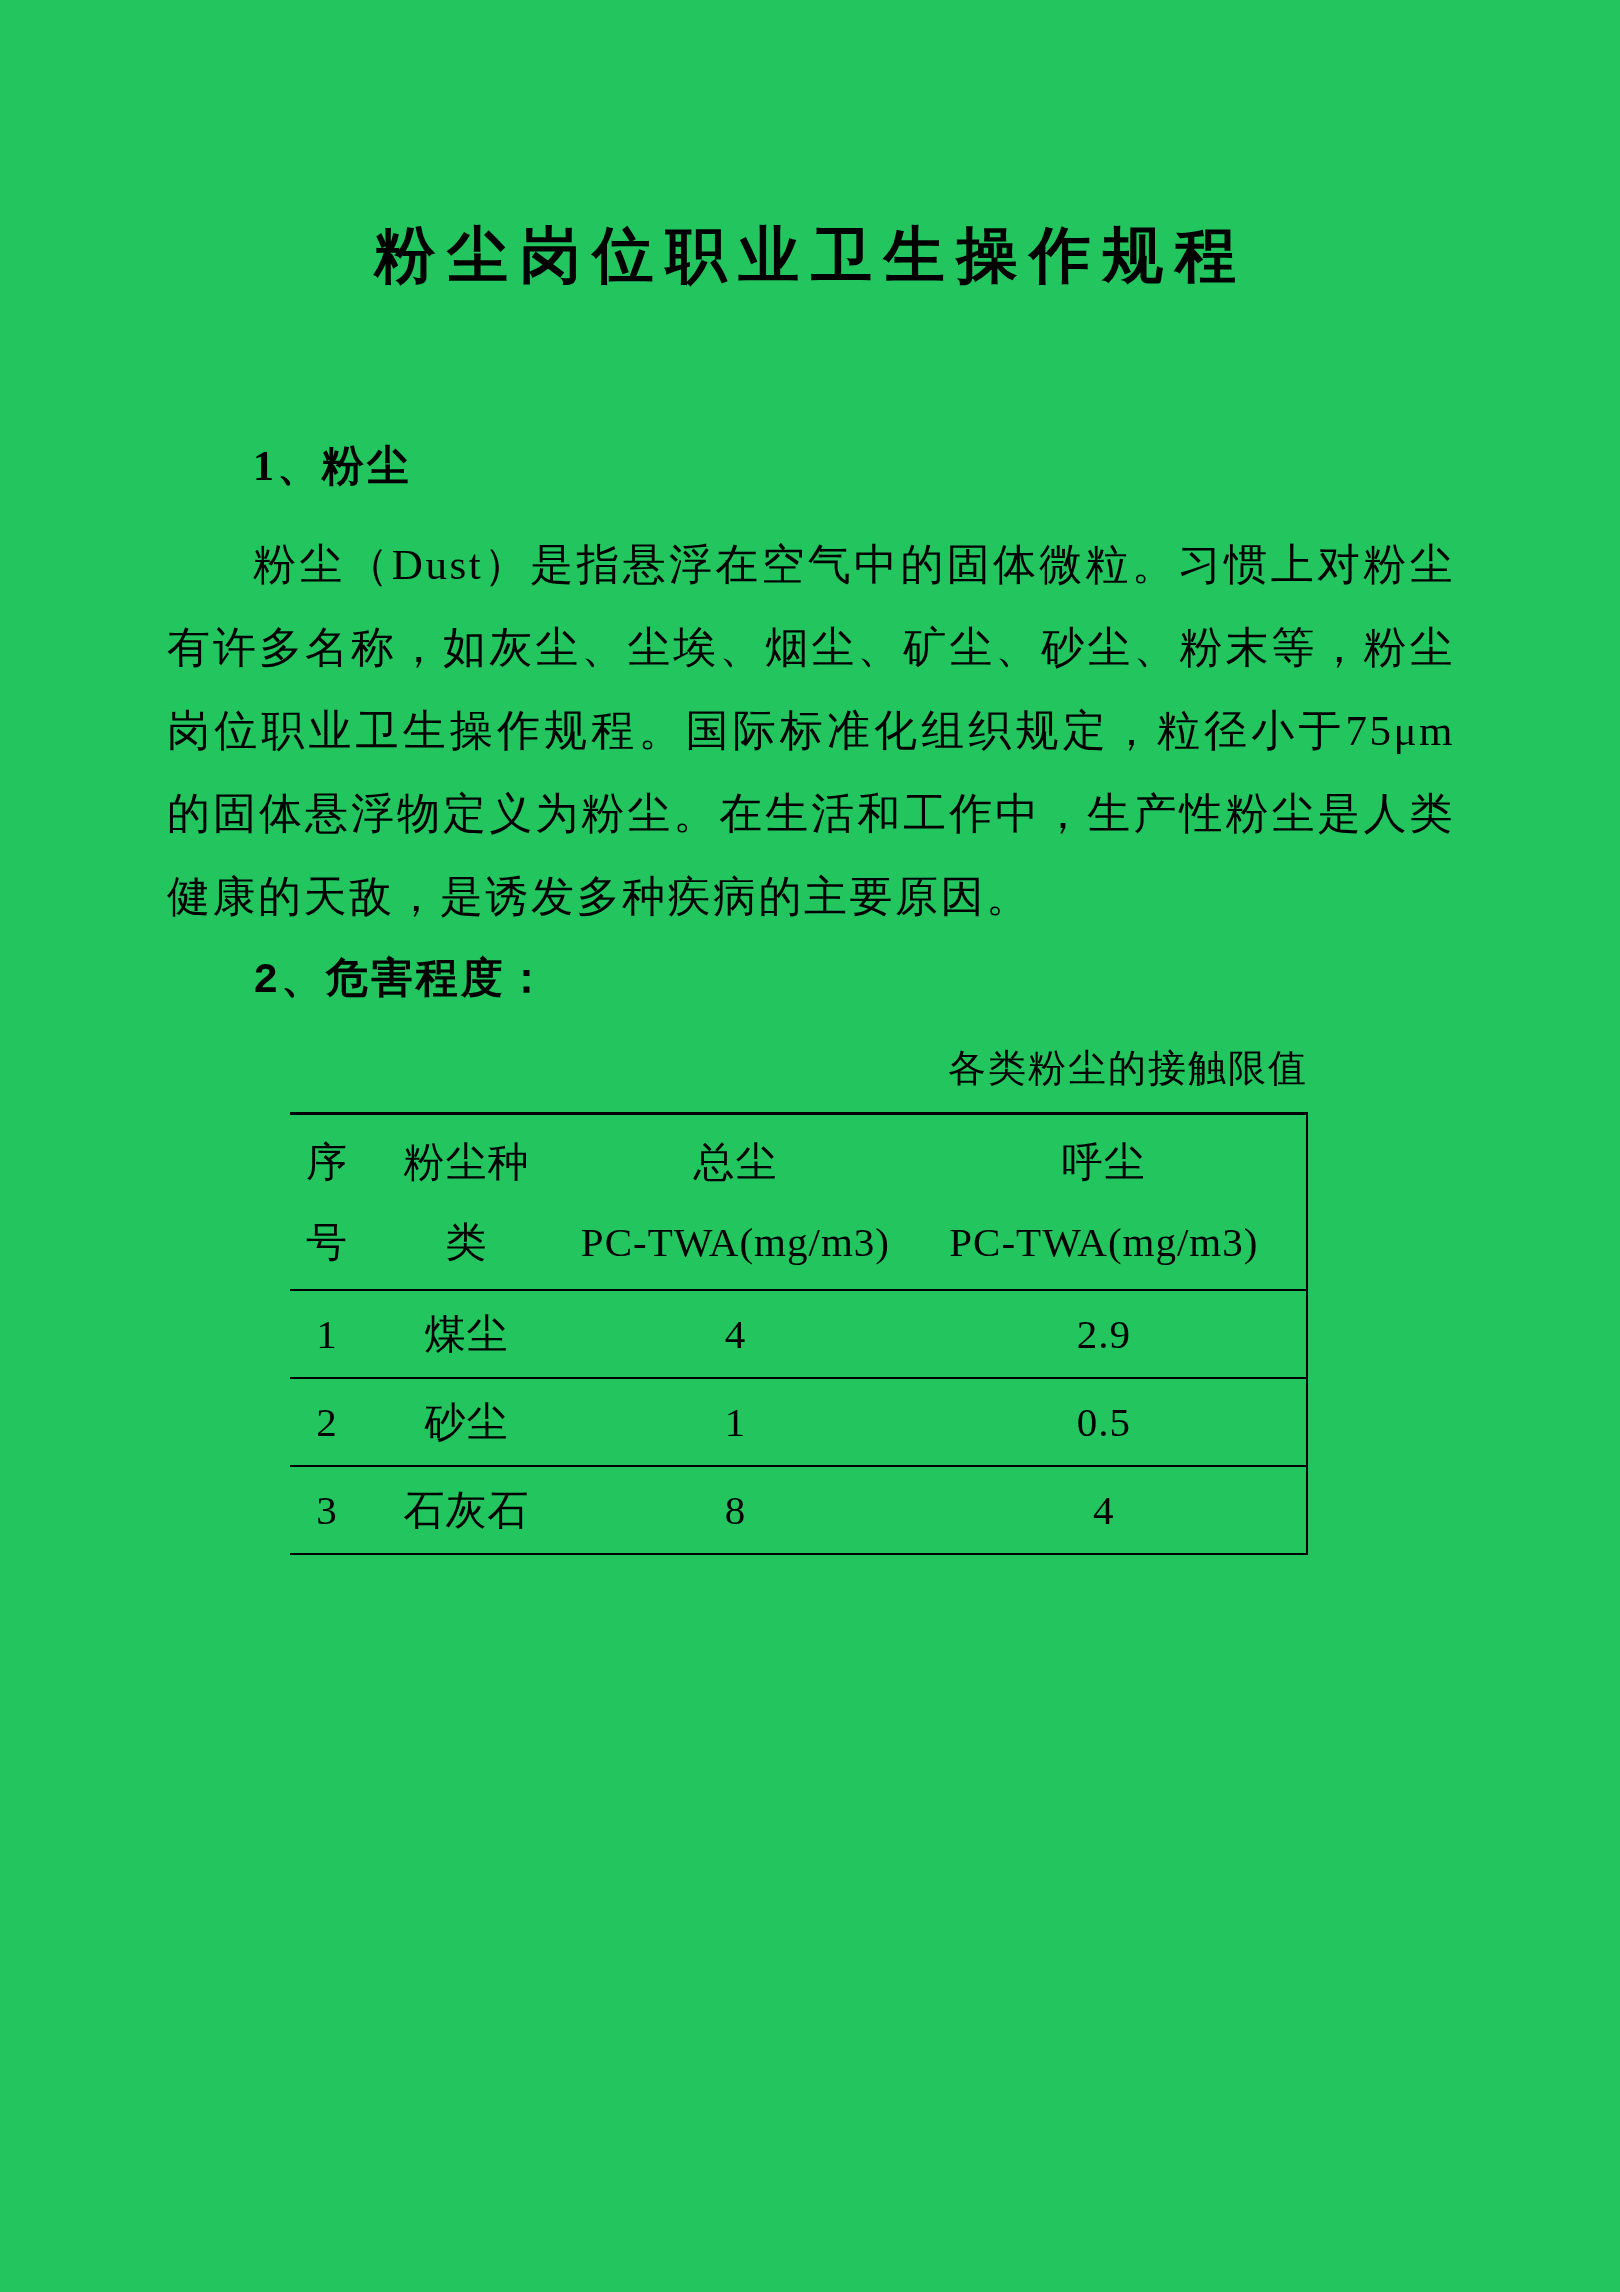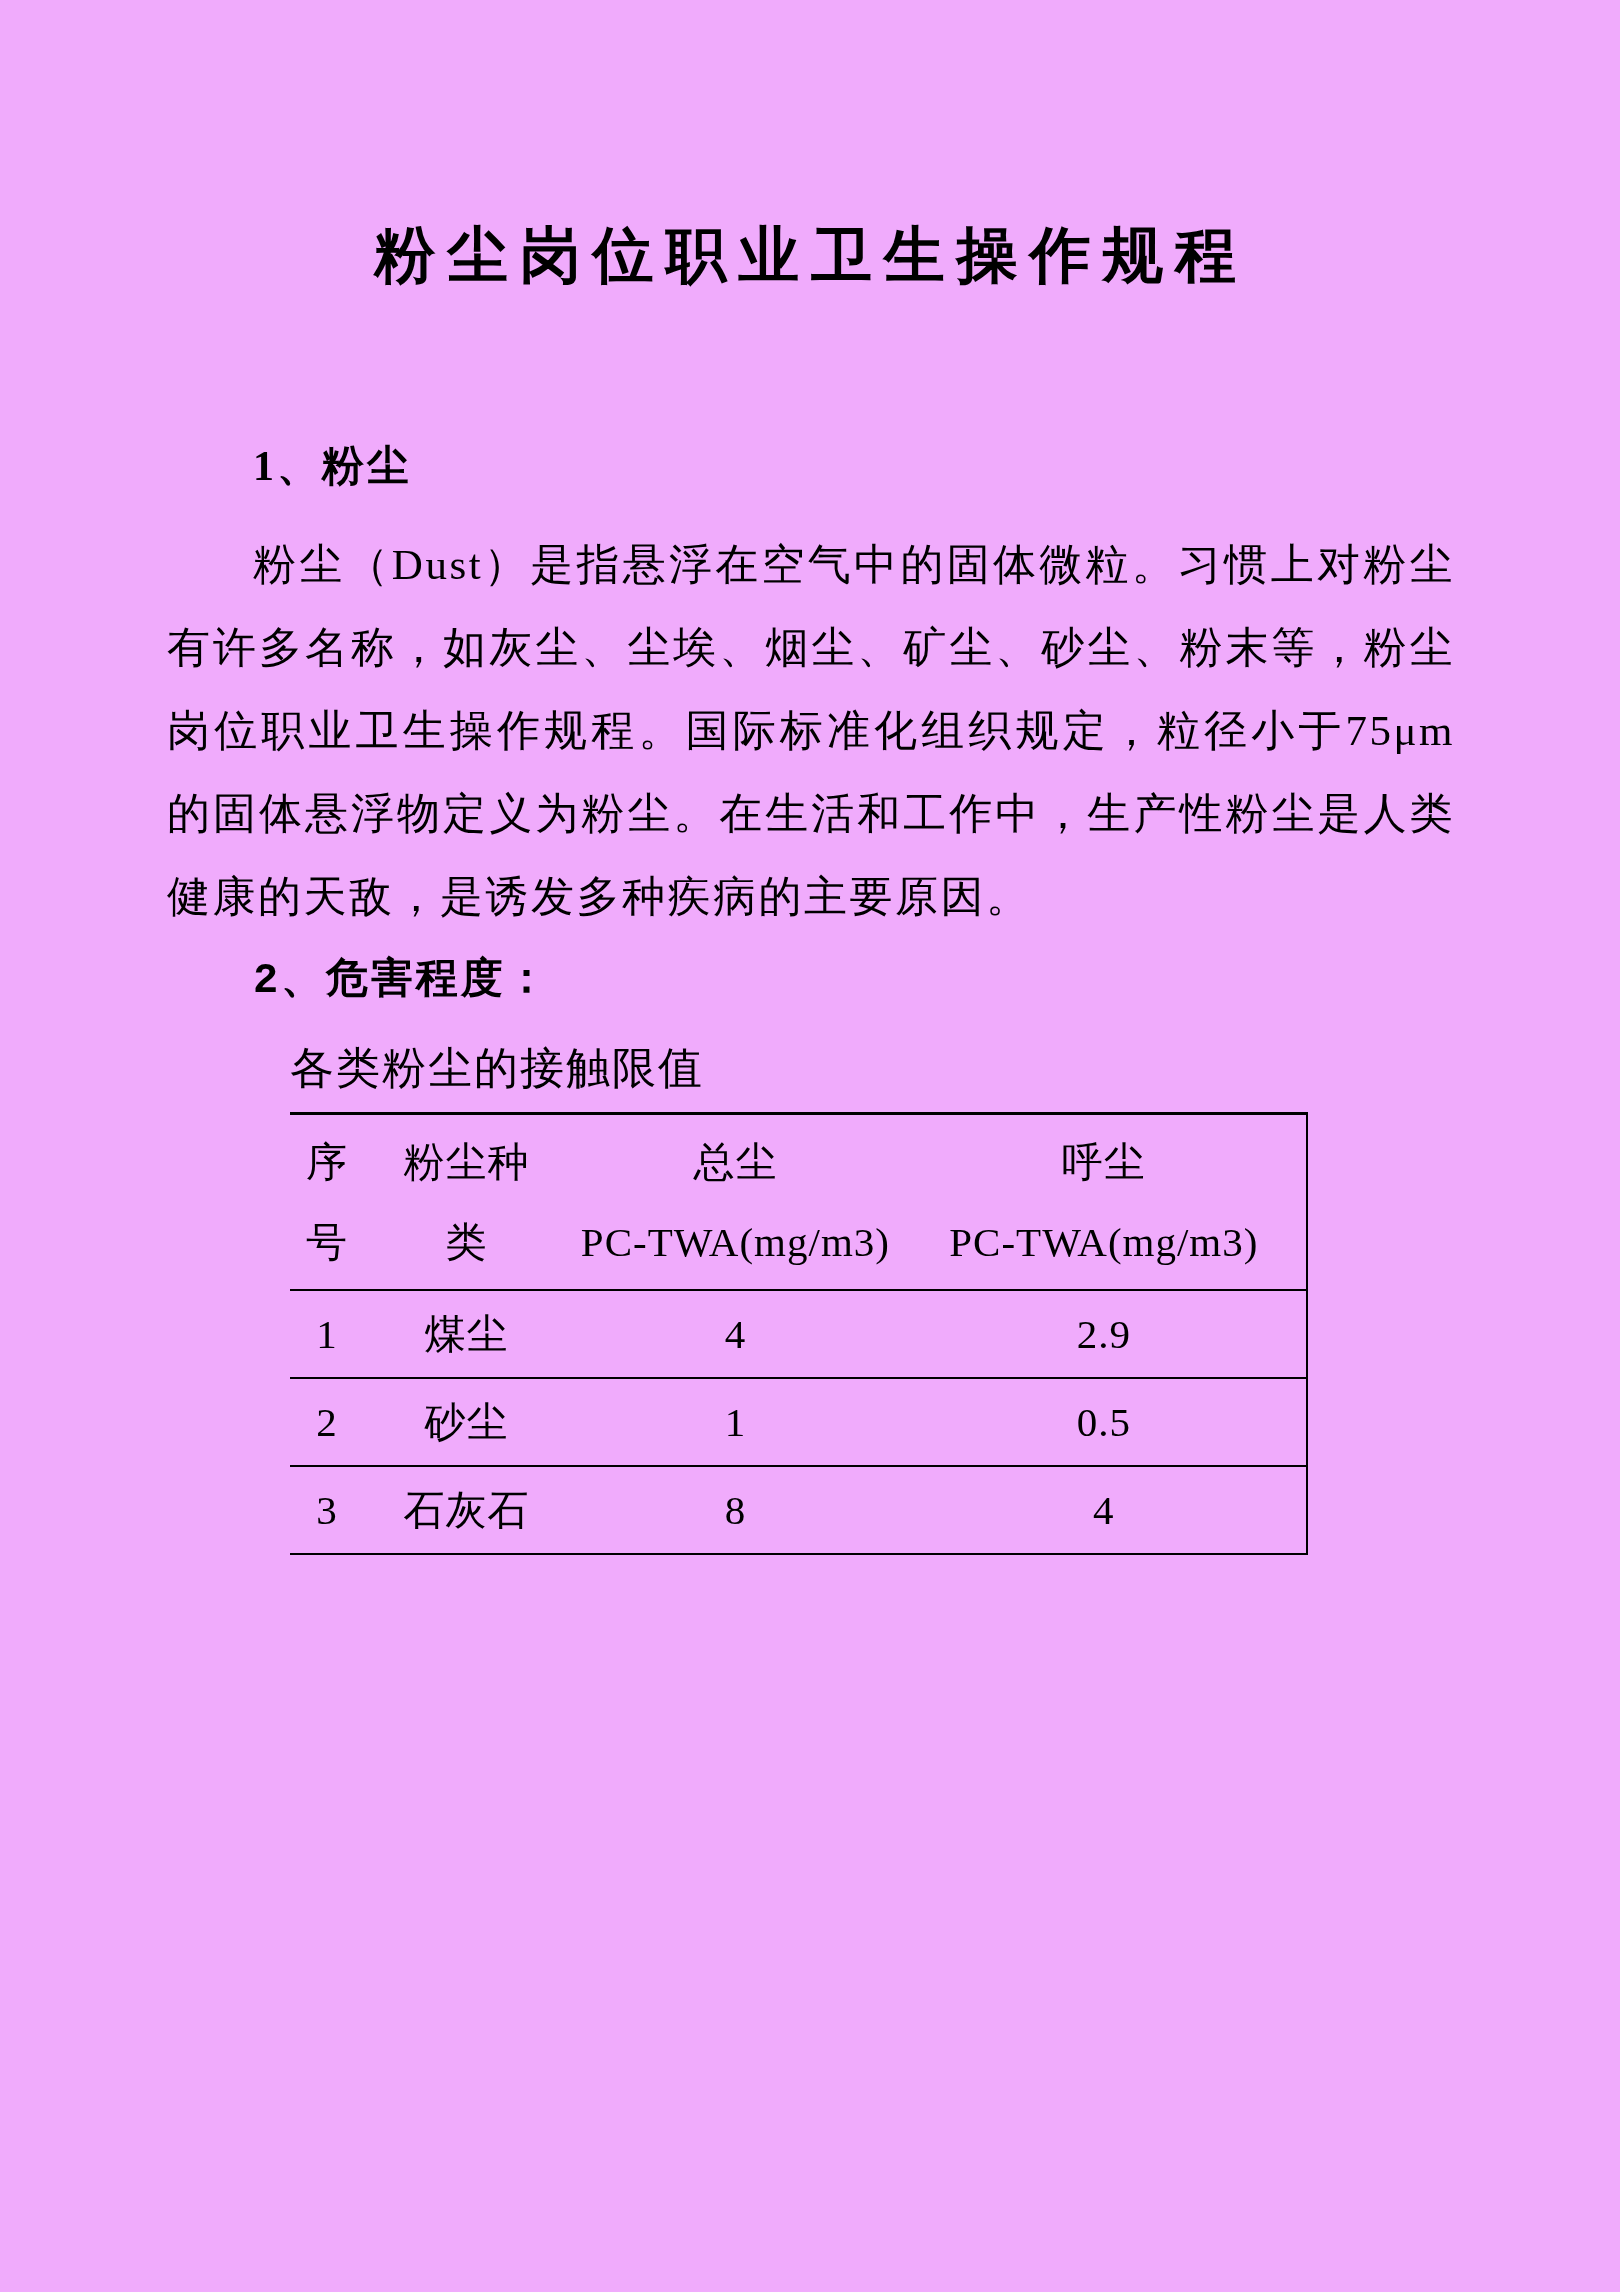--- a/index.html
+++ b/index.html
@@ -1,20 +1,20 @@
 <!DOCTYPE html>
 <html><head>
 <meta charset="utf-8">
 <style>
   html, body { margin: 0; padding: 0; background: #ffffff; }
   .page {
     position: relative;
     width: 1620px;
     height: 2293px;
-    background: #f0abfc;
+    background: #22c55e;
     color: #000000;
     font-family: "Liberation Serif", serif;
     box-sizing: border-box;
     padding: 218px 165px 0 167px;
     overflow: hidden;
   }
   .doc-title {
     margin: 0;
     font-size: 61px;
     font-weight: bold;
@@ -39,24 +39,24 @@
     letter-spacing: 2.5px;
     text-align: justify;
     text-indent: 2em;
   }
   .table-area {
     margin-top: 33px;
     margin-left: 123px;
     width: 1018px;
   }
   .table-caption {
-    font-size: 44px;
+    font-size: 38px;
     line-height: 57px;
     letter-spacing: 2px;
-    text-align: left;
+    text-align: right;
   }
   table.limits {
     width: 100%;
     margin-top: 15.7px;
     border-collapse: collapse;
     border-top: 3.9px solid #000;
     border-right: 2.9px solid #000;
     border-bottom: 2.9px solid #000;
     border-left: none;
     font-size: 41px;

